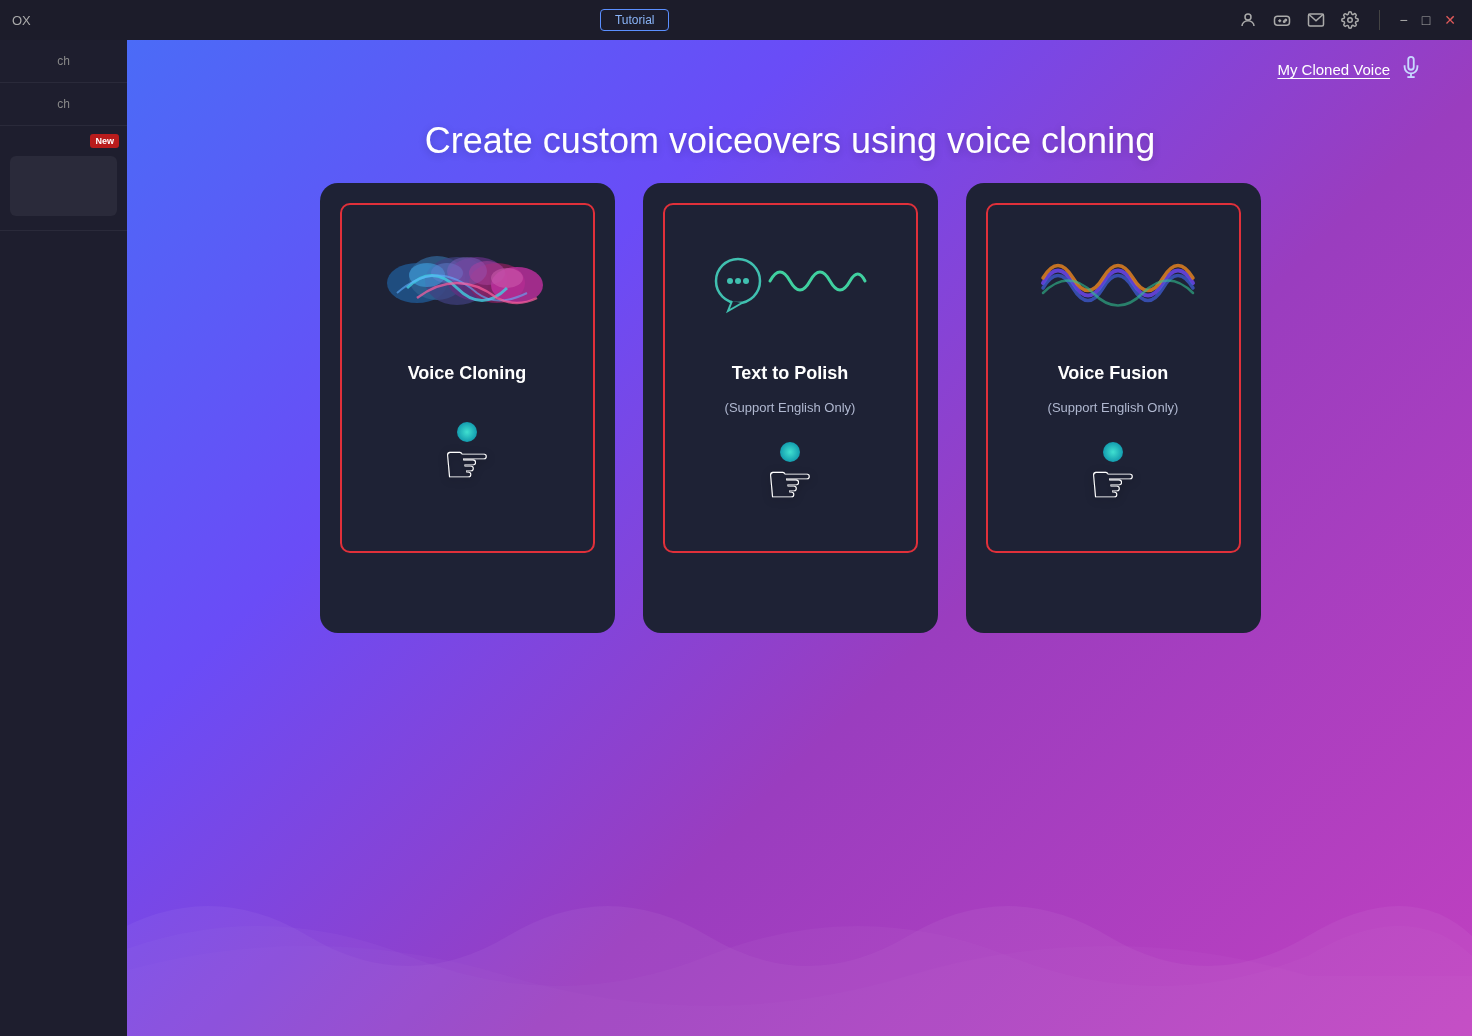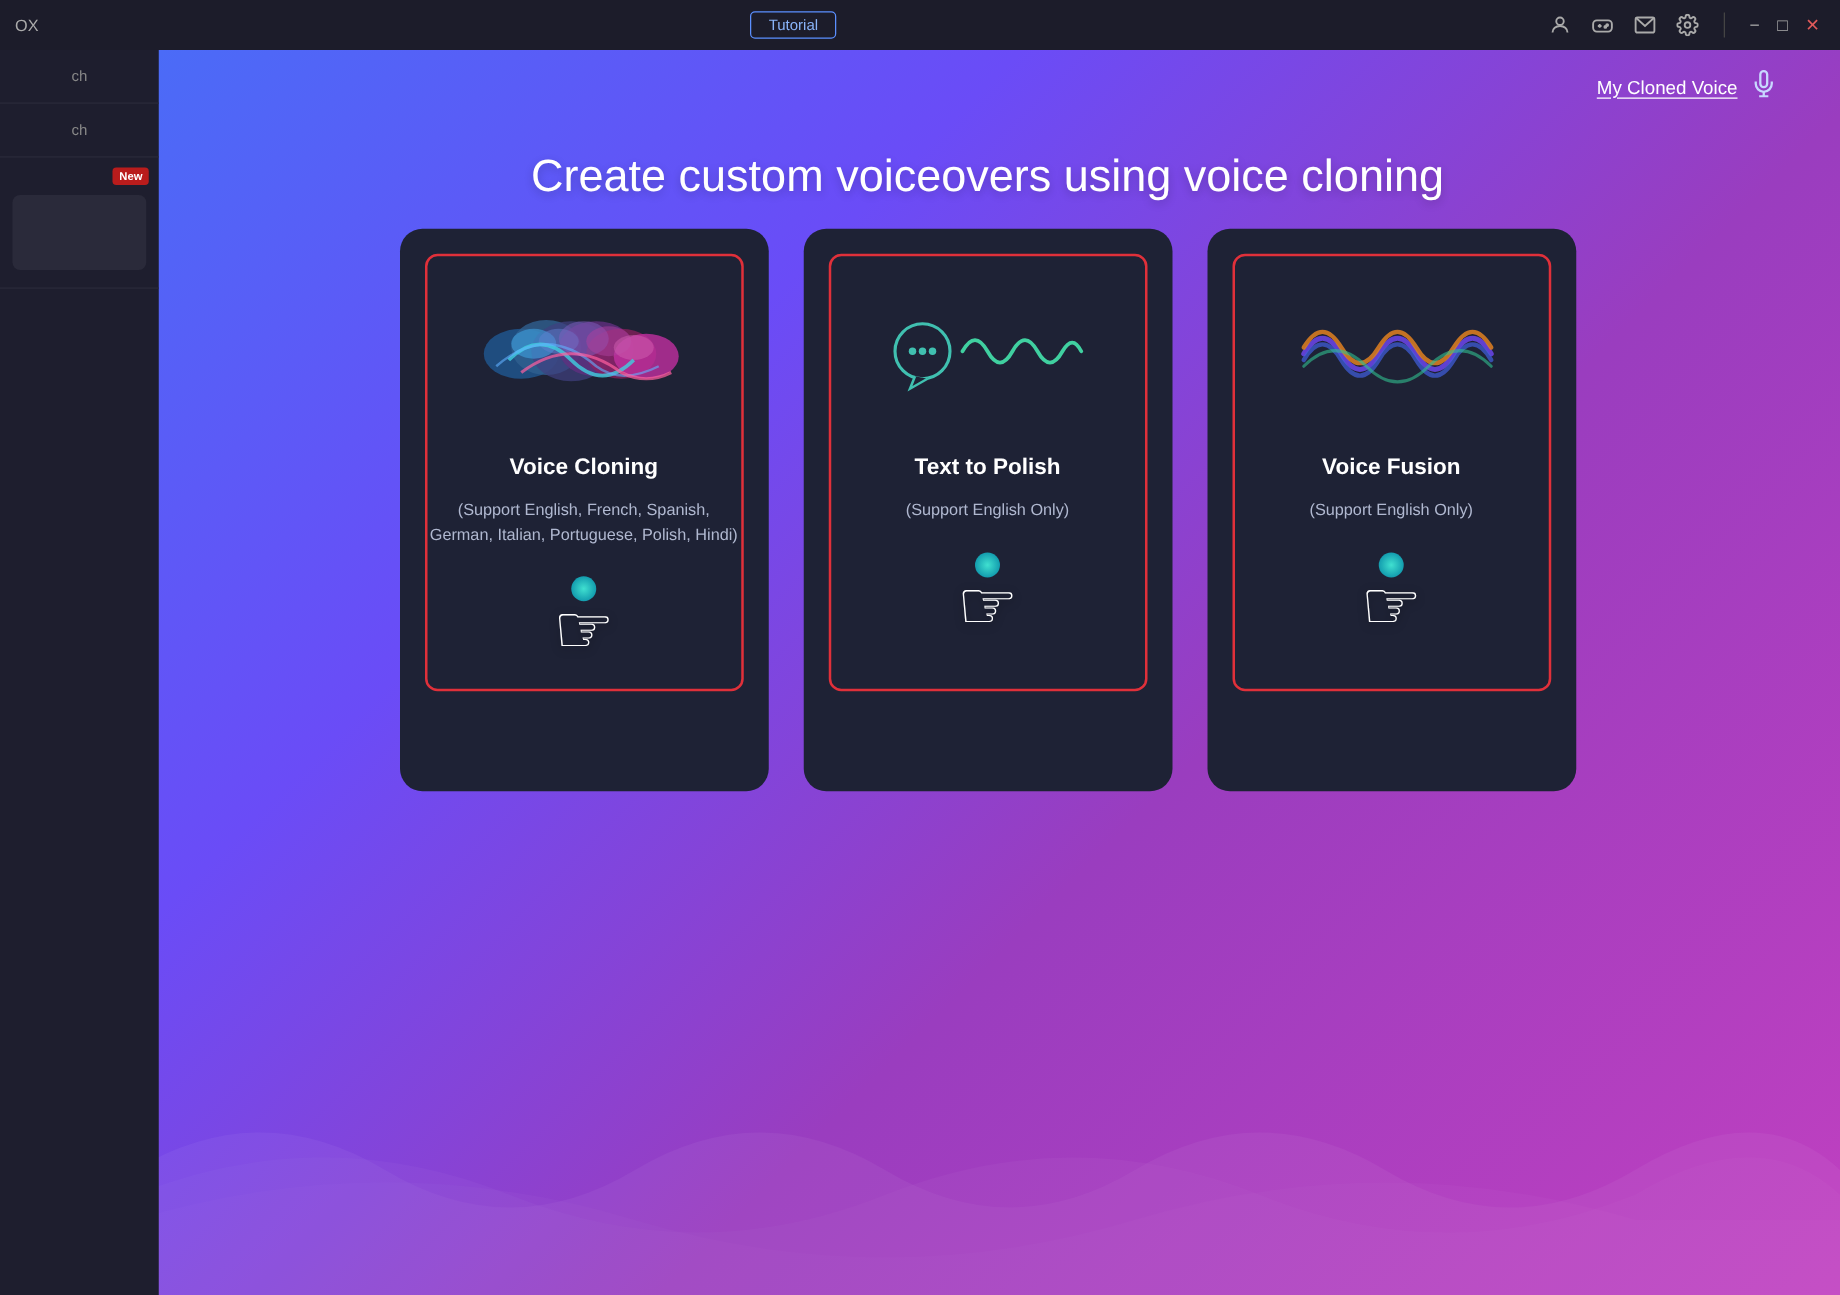--- a/index.html
+++ b/index.html
@@ -352,21 +352,20 @@
           <ellipse cx="110" cy="30" rx="18" ry="12" fill="#b040a0" opacity="0.5"></ellipse>
           <ellipse cx="130" cy="35" rx="16" ry="10" fill="#d060b0" opacity="0.5"></ellipse>
 
           <path d="M30 45 Q55 20 80 45 Q105 70 130 45" stroke="#40d0e0" stroke-width="3" fill="none" opacity="0.8"></path>
           <path d="M20 50 Q60 15 100 50 Q120 65 150 50" stroke="#60b0ff" stroke-width="2" fill="none" opacity="0.6"></path>
 
           <path d="M40 55 Q80 25 120 55 Q140 65 160 55" stroke="#ff60a0" stroke-width="2.5" fill="none" opacity="0.7"></path>
         </svg>
       </div>
       <div class="card-title">Voice Cloning</div>
-      <div class="card-subtitle">(Support English, French, Spanish, German, Italian, Portuguese, Polish, Hindi)</div>
       <div class="cursor-area">
         <div class="cursor-dot"></div>
         <span class="cursor-hand" style="font-size:55px;">☞</span>
       </div>
     </div>
 
     <div class="card">
       <div class="card-inner-border"></div>
       <div class="card-icon-area">
 

